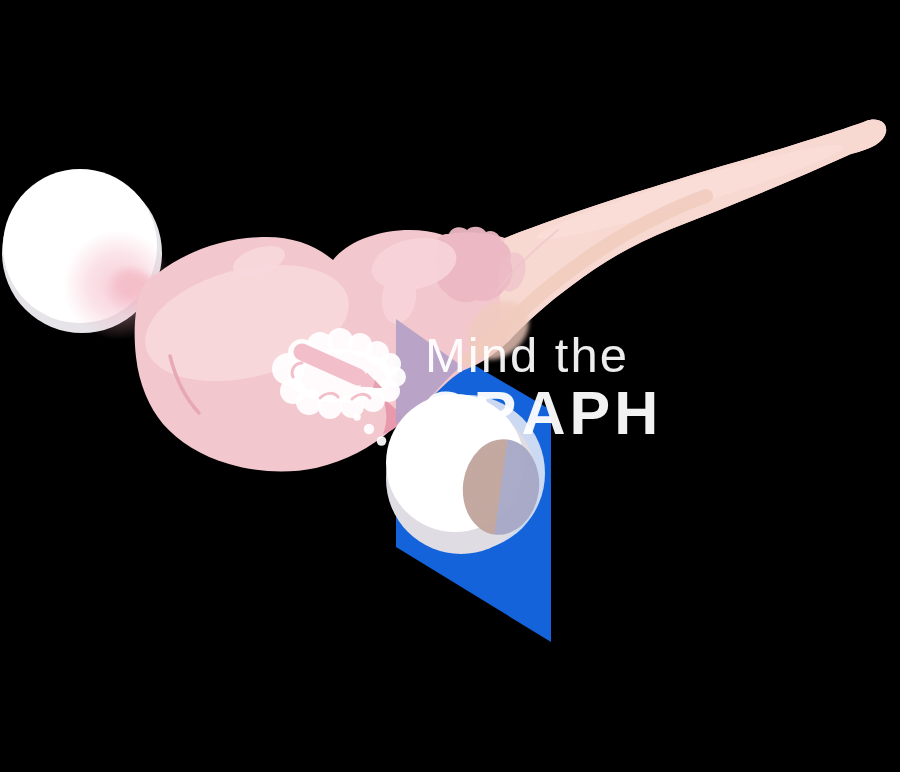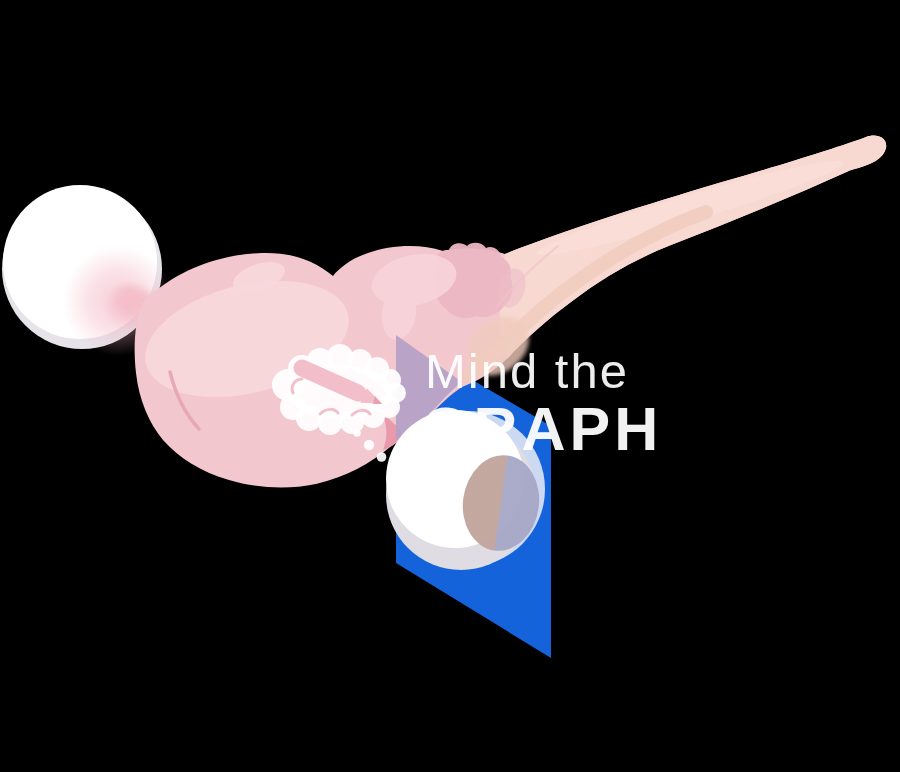--- a/index.html
+++ b/index.html
@@ -9,21 +9,20 @@
     width: 900px;
     height: 772px;
     overflow: hidden;
     font-family: "Liberation Sans", sans-serif;
   }
   .stage {
     position: relative;
     width: 900px;
     height: 692px;
     background: #737373;
-    margin-top: 16px;
   }
   svg { display: block; }
   .wm-text1 {
     font-family: "Liberation Sans", sans-serif;
     font-weight: 400;
     font-size: 49px;
     letter-spacing: 2px;
     fill: rgba(255,255,255,0.93);
   }
   .wm-text2 {

